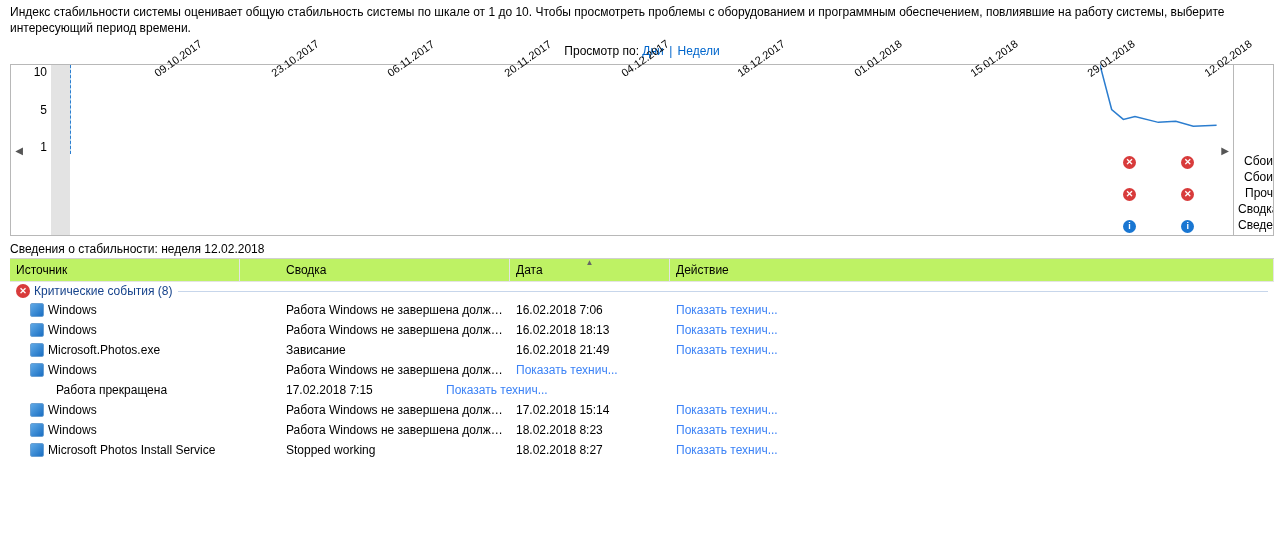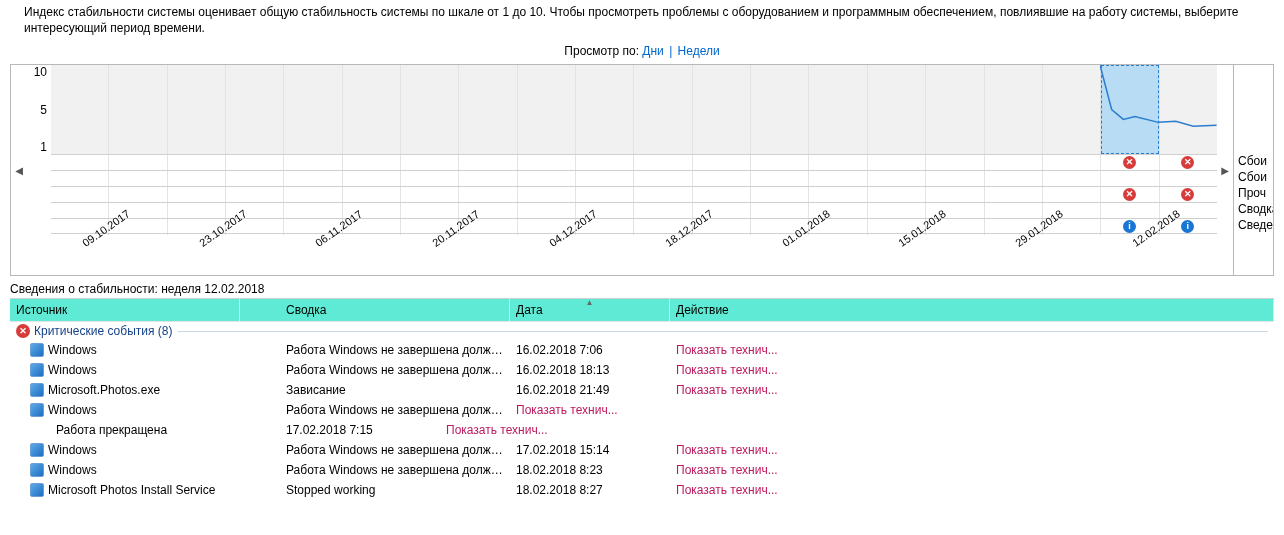--- a/index.html
+++ b/index.html
@@ -1,70 +1,70 @@
 <!DOCTYPE html>
 <html><head>
 <meta charset="utf-8">
 <style>
   * { box-sizing: border-box; margin: 0; padding: 0; font-family: "Segoe UI", Tahoma, sans-serif; font-size: 12px; }
   body { background: #fff; color: #000; overflow: hidden; }
-  .intro { padding: 4px 10px 6px 24px; line-height: 1.35; }
+  .intro { padding: 4px 10px 6px 10px; line-height: 1.35; }
   .viewbar { display: flex; justify-content: center; padding: 2px 10px 6px 10px; }
   .link { color: #0066cc; cursor: pointer; }
   .sep { color: #0066cc; margin: 0 2px; }
 
   
   .chart-frame { display: flex; align-items: stretch; margin: 0 10px; border: 1px solid #b8b8b8; }
   .arrow-btn { width: 16px; display: flex; align-items: center; justify-content: center; background: #fff; cursor: pointer; font-size: 10px; color: #555; user-select: none; }
-  .chart-body { flex: 1; display: flex; flex-direction: column; position: relative; }
+  .chart-body { flex: 1; display: flex; flex-direction: row; position: relative; gap: 48px; }
   .yaxis { position: absolute; left: 0; top: 0; width: 24px; height: 89px; display: flex; flex-direction: column; align-items: flex-end; padding-right: 4px; justify-content: space-between; font-size: 11px; z-index: 3; }
   .yaxis div:nth-child(2){ margin-top:auto; margin-bottom:auto;}
   .plot-wrap { position: relative; height: 170px; margin-left: 24px; }
   .columns { position: absolute; inset: 0; display: flex; }
   .col { flex: 1; border-left: 1px solid #e3e3e3; position: relative; }
   .col:first-child { border-left: none; }
   .shade { position: absolute; top: 0; left: 0; right: 0; height: 89px; background: #f1f1f1; }
   .col.sel .shade { background: #b9dcf5; border: 1px dashed #2b7dcf; }
   
   .rows { position: absolute; left: 24px; right: 0; top: 89px; }
   .row { height: 16px; border-top: 1px solid #d0d0d0; }
   .row:last-child { border-bottom: 1px solid #d0d0d0; }
   .icon-cell { position: absolute; width: 14px; height: 14px; display: flex; align-items: center; justify-content: center; }
   .ico { width: 13px; height: 13px; border-radius: 50%; display: flex; align-items: center; justify-content: center; color: #fff; font-size: 9px; font-weight: bold; }
   .err { background: #d83b3b; }
   .info { background: #1976d2; }
   .datesrow { position: relative; height: 40px; margin-left: 24px; }
   .date-lbl { position: absolute; top: 4px; transform: rotate(-35deg); transform-origin: left top; white-space: nowrap; font-size: 11px; }
-  .legend-col { width: 40px; border-left: 1px solid #b8b8b8; padding-top: 89px; font-size: 11px; }
+  .legend-col { width: 40px; border-left: 1px solid #b8b8b8; padding-top: 89px; font-size: 11px; text-align: right; }
   .legend-col div { height: 16px; line-height: 15px; padding-left: 4px; overflow: hidden; white-space: nowrap; }
 
   svg.sparkline { position: absolute; top: 0; height: 89px; right: 0; }
 
   
   .details-title { padding: 6px 10px 2px 10px; font-size: 12px; }
 
   
   .tbl-wrap { margin: 0 10px; border-top: 1px solid #d0d0d0; }
-  .hdr-row { display: flex; background: #5eead4; border-bottom: 1px solid #e4e4e4; position: relative; }
+  .hdr-row { display: flex; background: #bef264; border-bottom: 1px solid #e4e4e4; position: relative; }
   .hdr-cell { padding: 4px 6px; border-right: 1px solid #e4e4e4; text-align: left; font-weight: normal; cursor: pointer; }
   .c-src { width: 230px; flex-shrink:0; }
   .c-sum { width: 230px; flex-shrink:0;margin-left:40px; }
   .c-date { width: 160px; flex-shrink:0; }
   .c-act { flex: 1; }
   .sort-arrow { position: absolute; left: 50%; top: -1px; font-size: 8px; color: #666; transform: translateX(-50%); }
 
   .group-row { display: flex; align-items: center; padding: 2px 6px; }
   .grp-label { color: #15428b; cursor: pointer; white-space: nowrap; }
   .grp-line { flex: 1; height: 1px; background: #c7d6eb; margin-left: 6px; }
   .grp-ico { width: 14px; height: 14px; border-radius: 50%; background: #d83b3b; color: #fff; font-size: 9px; font-weight: bold; display: flex; align-items: center; justify-content: center; margin-right: 4px; }
 
   .data-row { display: flex; padding: 1px 0; line-height: 18px; }
   .cell { overflow: hidden; white-space: nowrap; text-overflow: ellipsis; padding: 0 6px; }
   .app-ico { display:inline-block; width:14px; height:14px; background:linear-gradient(135deg,#5fa9e6,#1b6fc2); border:1px solid #6aa0d3; border-radius:2px; vertical-align:-3px; margin-right:4px; margin-left:14px;}
-  .act-link { color:#be185d; cursor:pointer; }
+  .act-link { color:#3b82f6; cursor:pointer; }
 </style>
 </head>
 <body>
 
 <div class="intro">Индекс стабильности системы оценивает общую стабильность системы по шкале от 1 до 10. Чтобы просмотреть проблемы с оборудованием и программным обеспечением, повлиявшие на работу системы, выберите интересующий период времени.</div>
 
 <div class="viewbar">
   <div>
     <span>Просмотр по:</span>
     <span class="link">Дни</span>

